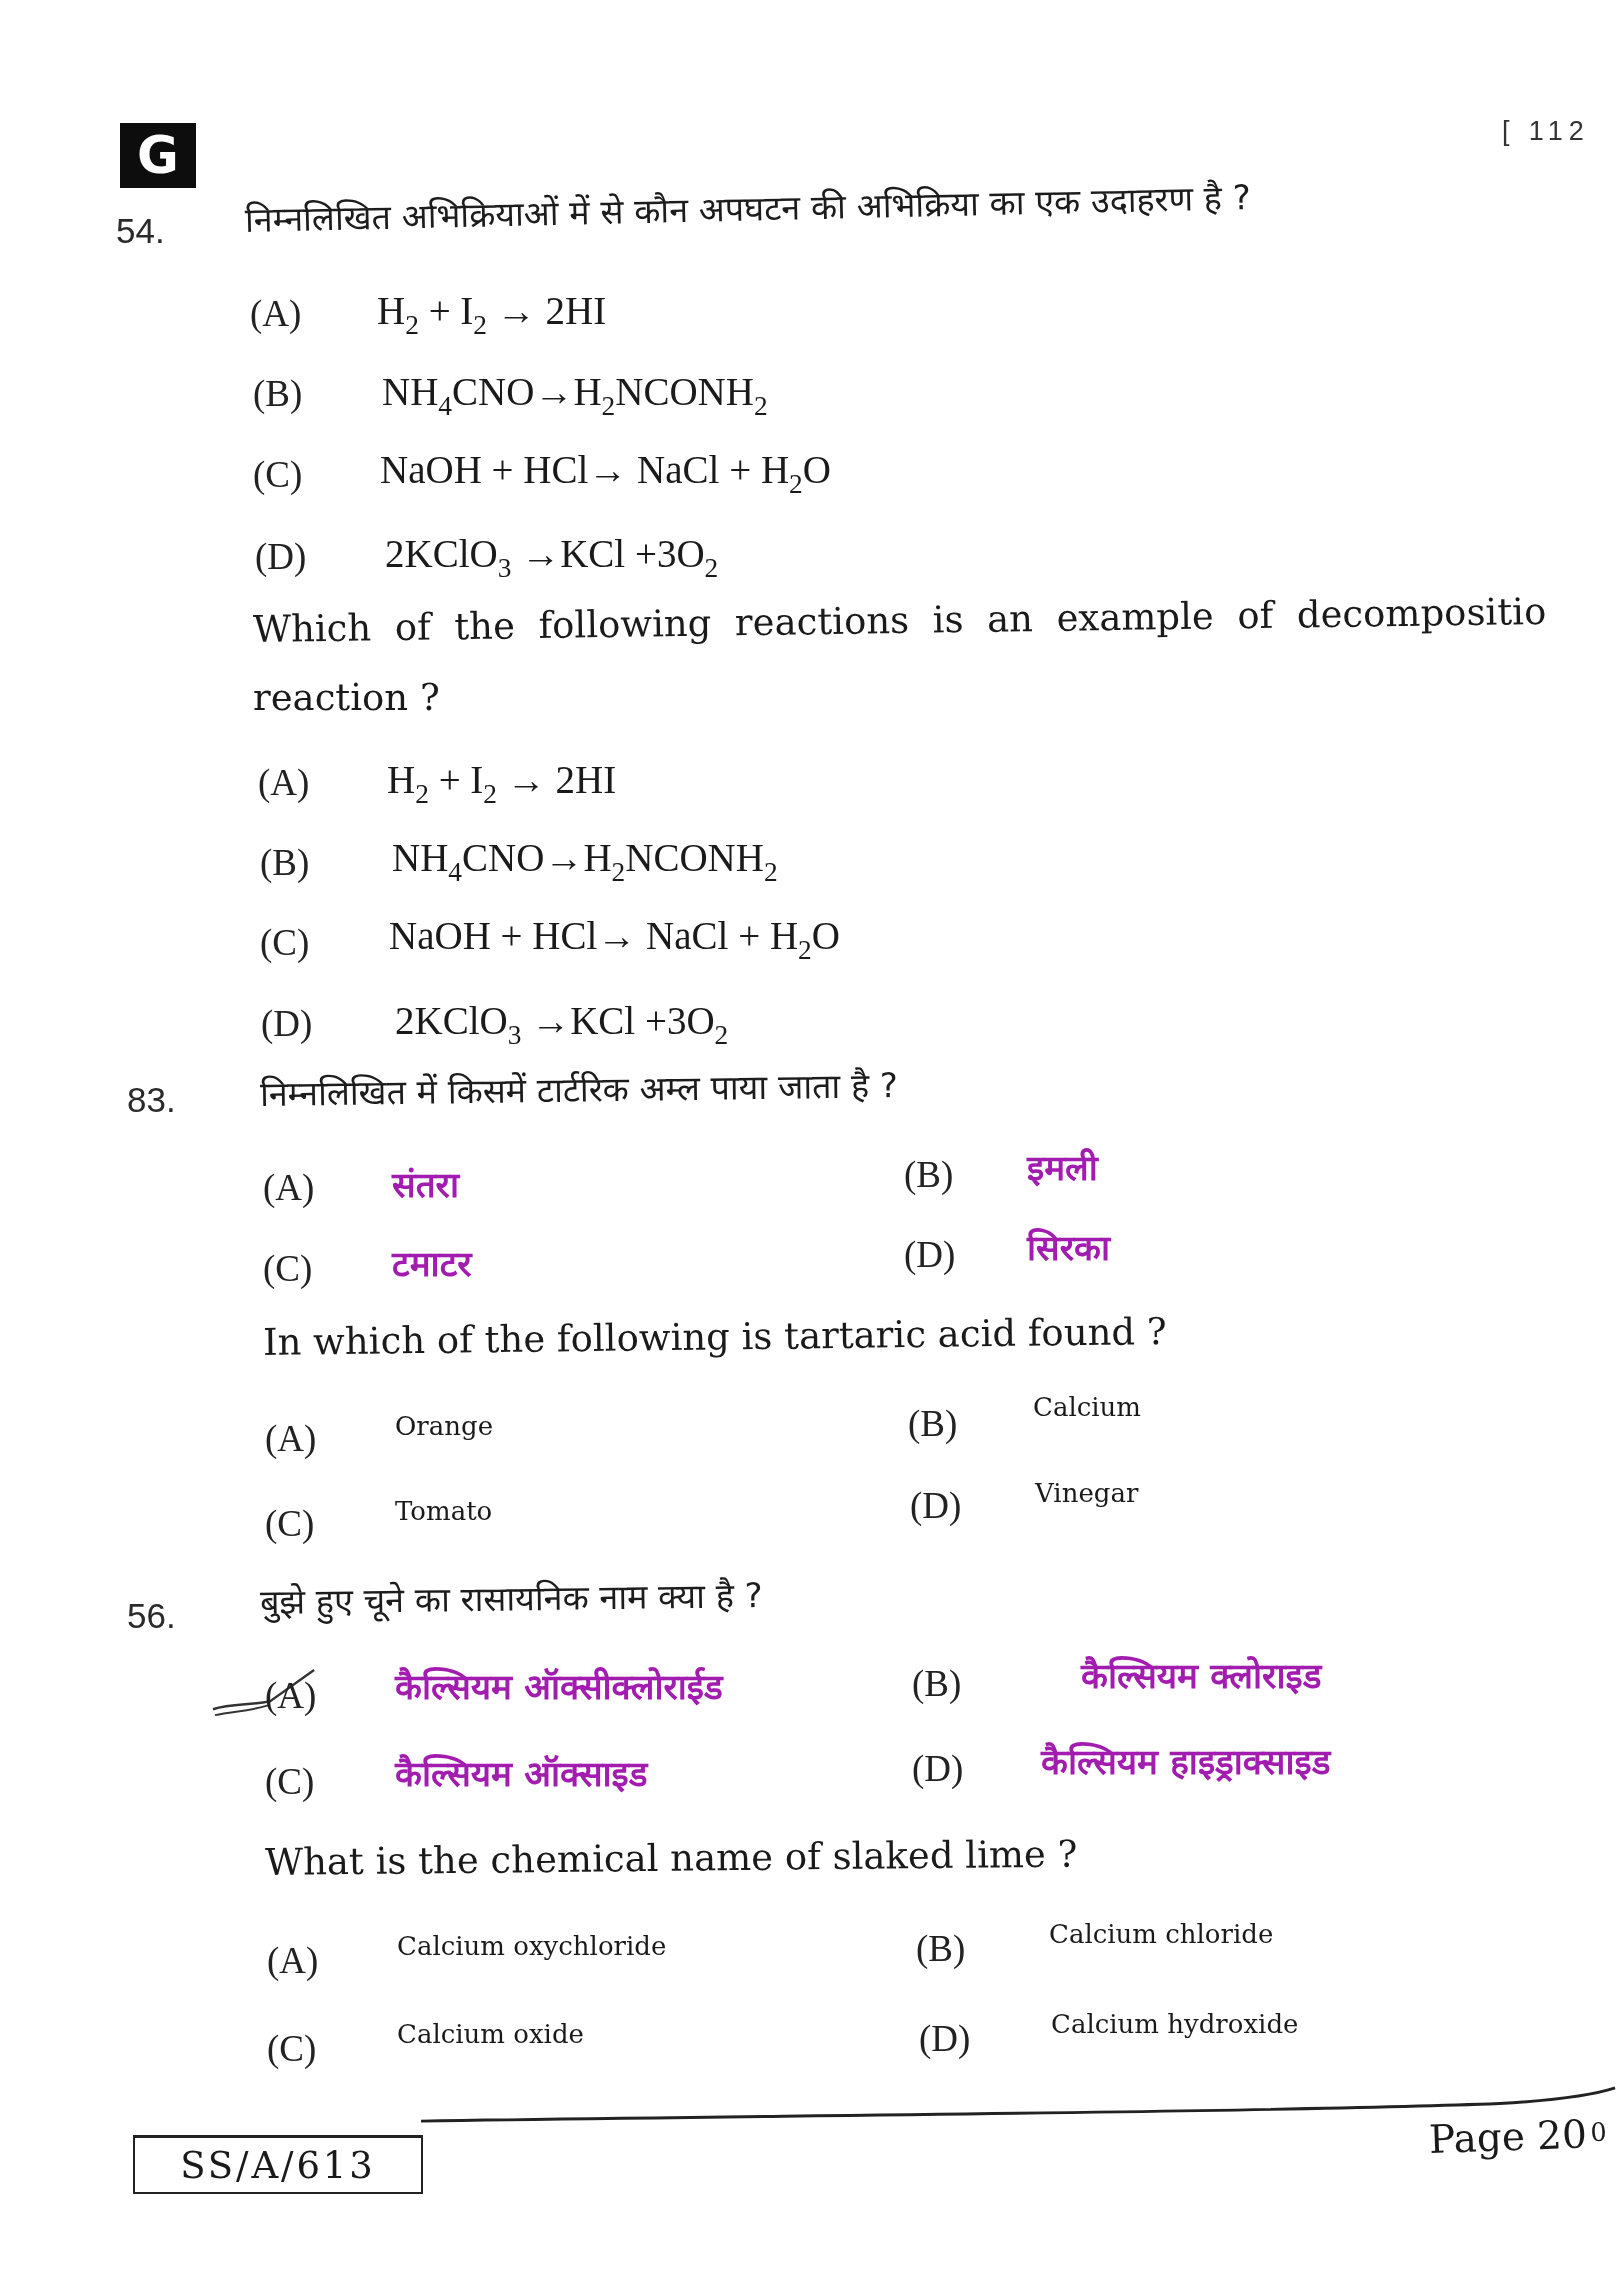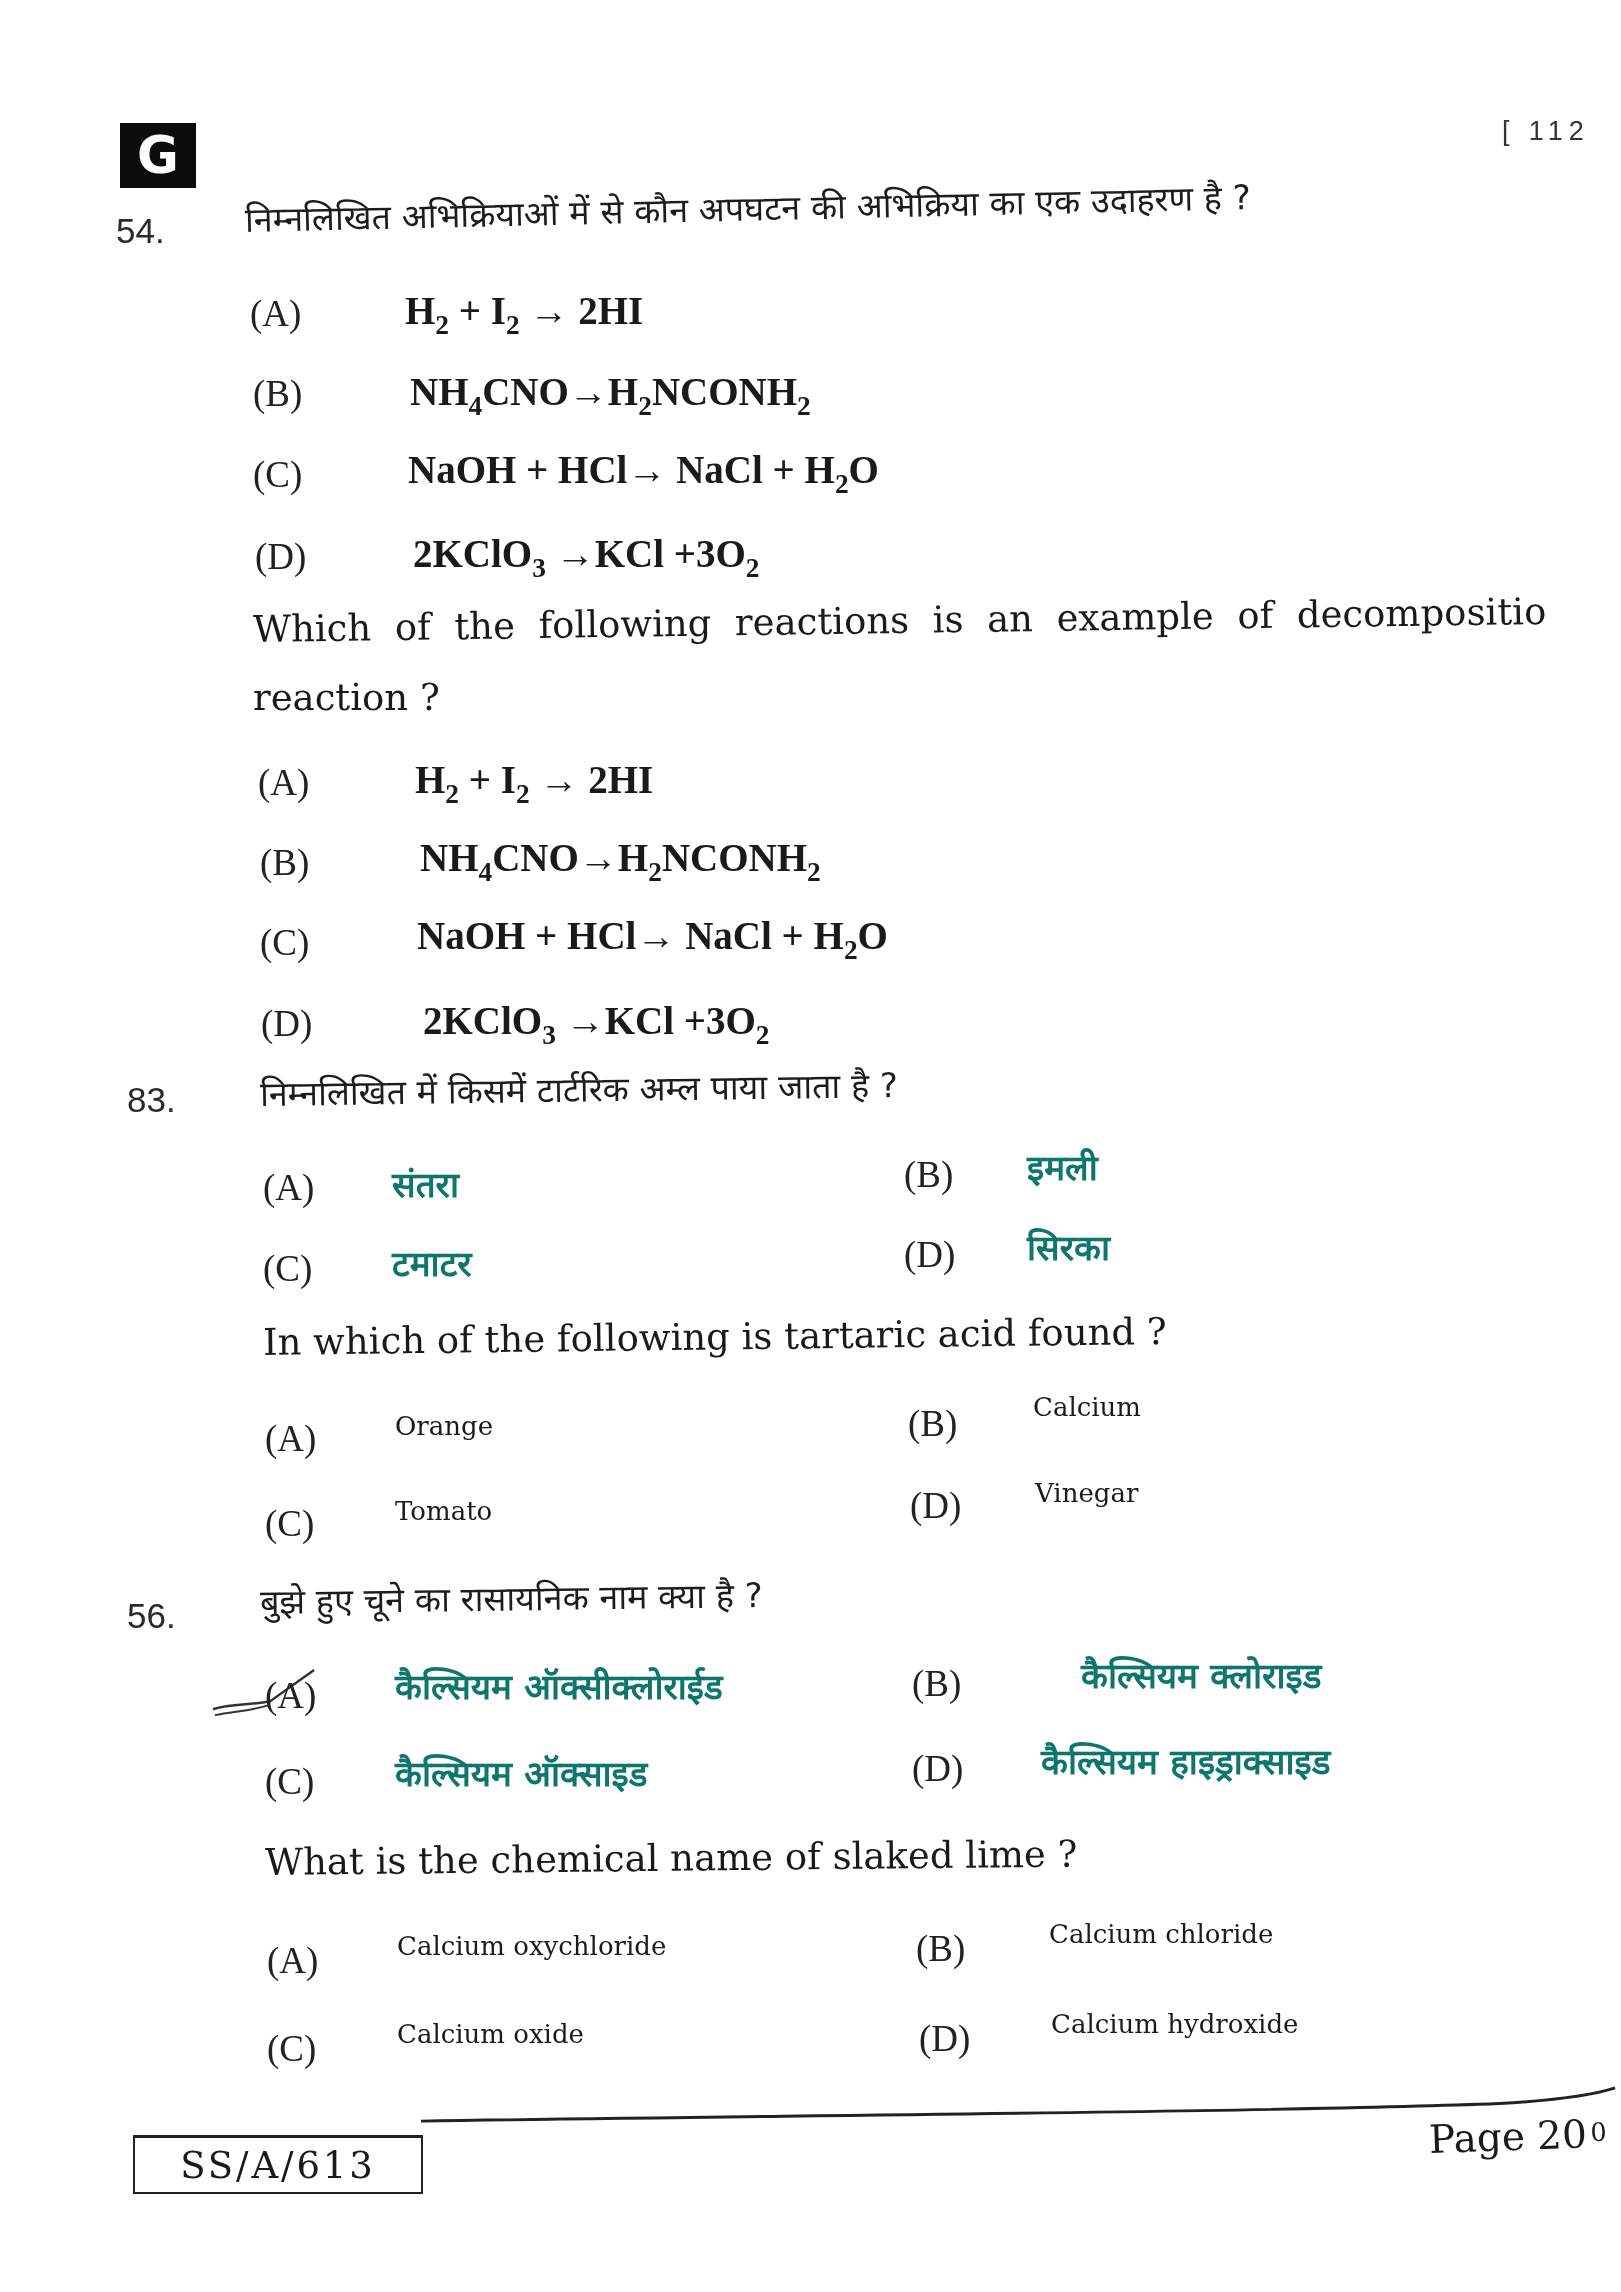--- a/index.html
+++ b/index.html
@@ -4,24 +4,24 @@
 <style>
   html, body { margin:0; padding:0; background:#ffffff; }
   body { width:1621px; height:2293px; position:relative; overflow:hidden;
          font-family:"DejaVu Serif", "Liberation Serif", serif; color:#1a1a1a; }
   .abs { position:absolute; white-space:nowrap; }
   .g-box { position:absolute; left:120px; top:123px; width:76px; height:65px; background:#0d0d0d;
            color:#fff; font-family:"DejaVu Sans", sans-serif; font-weight:bold; font-size:51px;
            display:flex; align-items:center; justify-content:center; }
   .pg-mark { font-family:"Liberation Sans", sans-serif; font-size:27px; color:#333; letter-spacing:5.9px; }
   .qnum { font-family:"Liberation Sans", sans-serif; font-size:35px; color:#2a2a2a; }
-  .hindi { font-family:"DejaVu Sans", sans-serif; font-size:35px; font-weight:bold; color:#0f766e; }
+  .hindi { font-family:"DejaVu Sans", sans-serif; font-size:35px; font-weight:bold; color:#a21caf; }
   .hindi-q { font-family:"DejaVu Sans", sans-serif; font-size:34px; color:#1c1c1c; transform-origin:left center; }
   .opt-label { font-family:"Liberation Serif", serif; font-size:37px; color:#222; }
-  .eq { font-family:"Liberation Serif", serif; font-size:39px; color:#1a1a1a; font-weight:bold;margin-left:28px; }
+  .eq { font-family:"Liberation Serif", serif; font-size:39px; color:#1a1a1a; font-weight:normal; }
   .eq sub { font-size:27.4px; vertical-align:-9.8px; }
   .eng { font-family:"DejaVu Serif", serif; font-size:37px; color:#1a1a1a; }
   .eng-opt { font-family:"DejaVu Serif", serif; font-size:26px; color:#1a1a1a; }
   .footer-line { position:absolute; left:421px; top:2086px; width:1196px; height:39px; }
   .code-box { position:absolute; left:133px; top:2135px; width:290px; height:59px; border:2.9px solid #222;
               border-top-width:3.9px; display:flex; align-items:center; justify-content:center;
               font-family:"DejaVu Serif", serif; font-size:37px; letter-spacing:2.9px; color:#1a1a1a; box-sizing:border-box; }
   .page-num { font-family:"DejaVu Serif", serif; font-size:39px; color:#1a1a1a; }
   .tick { position:absolute; left:211px; top:1666px; width:108px; height:59px; }
 </style>

